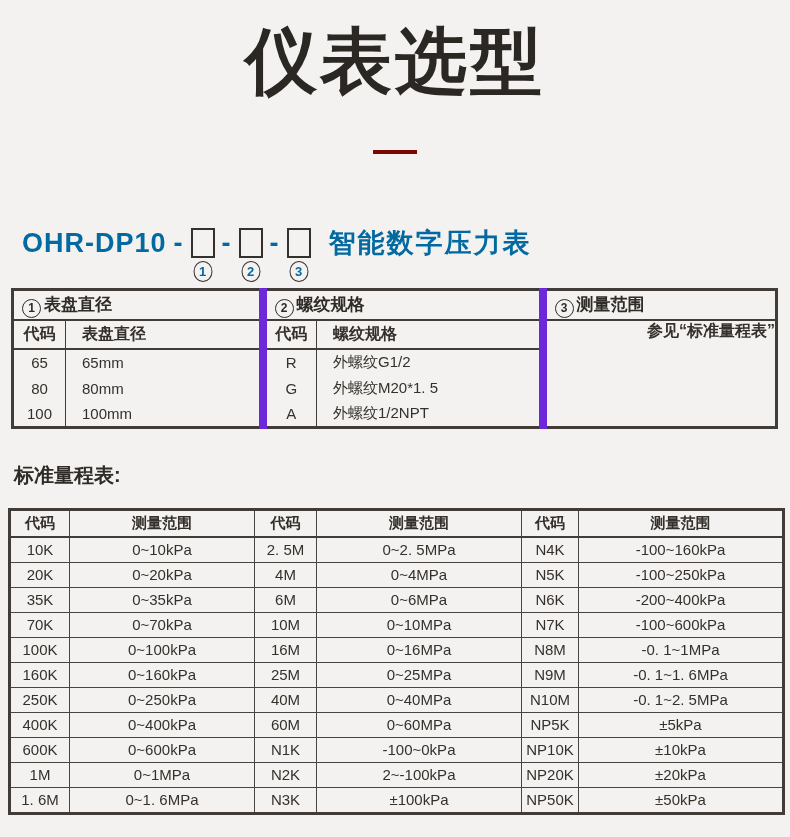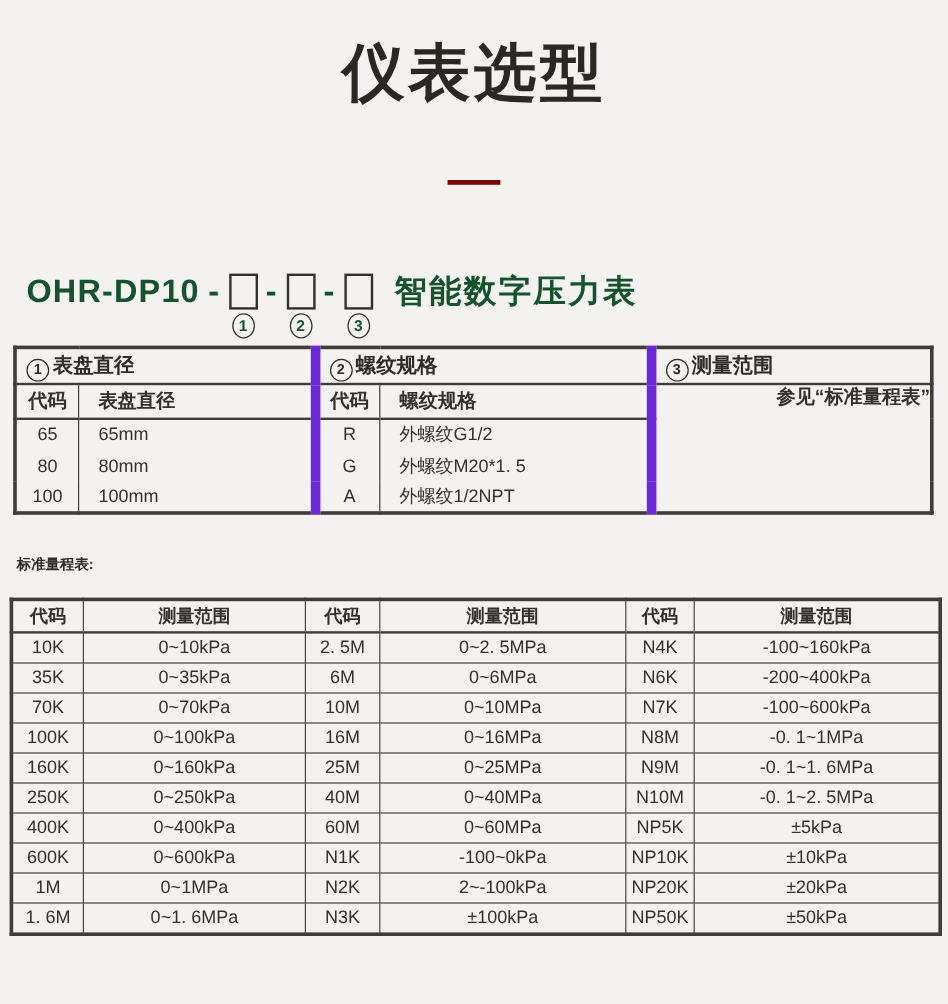--- a/index.html
+++ b/index.html
@@ -6,30 +6,30 @@
   body{
     width:790px;height:837px;overflow:hidden;
     background:#f3f2f0;
     color:#35302b;
     font-family:"Liberation Sans","DejaVu Sans",sans-serif;
   }
   
   .title{
     margin:0;padding-top:18px;
     text-align:center;
-    font-size:52px;line-height:86px;font-weight:bold;
+    font-size:72px;line-height:86px;font-weight:bold;
     letter-spacing:3px;color:#2b2723;
     font-family:"DejaVu Sans","Liberation Sans",sans-serif;
   }
   .red-dash{width:44px;height:4px;background:#7a0606;margin:46px auto 0 auto;}
   
   .model-row{
     display:flex;align-items:center;
     margin:71px 0 0 22px;
-    font-size:27px;font-weight:bold;color:#14532d;
+    font-size:27px;font-weight:bold;color:#0369a1;
     letter-spacing:1px;
   }
   .model-dash{margin:0 7px;font-weight:bold;}
   .ph{position:relative;display:inline-block;}
   .ph-box{
     display:block;width:20px;height:26px;
     border:2px solid #35302b;background:transparent;
   }
   .ph-num{
     position:absolute;left:50%;top:33px;transform:translateX(-50%);
@@ -58,21 +58,21 @@
   .sel-table tr.sel-data{height:26px;}
   .vl{border-left:1.5px solid #413c37;}
   .gl{border-left:8px solid #6d28d9;}
   .note-cell{
     vertical-align:top;text-align:right;
     padding:5px 0 0 10px;font-size:16px;font-weight:600;
   }
   
   .range-label{
     margin:33px 0 0 14px;
-    font-size:12px;font-weight:600;color:#2f2b26;
+    font-size:20px;font-weight:600;color:#2f2b26;
   }
   .range-table{
     width:774px;margin:19px 0 0 8px;
     border:3px solid #413c37;
     font-size:15px;
   }
   .range-table th,.range-table td{
     border:1px solid #4a4540;
     text-align:center;padding:0;white-space:nowrap;overflow:hidden;
   }
@@ -180,20 +180,28 @@
 
         <tr>
           <td>10K</td>
           <td>0~10kPa</td>
           <td>2. 5M</td>
           <td>0~2. 5MPa</td>
           <td>N4K</td>
           <td>-100~160kPa</td>
         </tr>
 
+        <tr>
+          <td>20K</td>
+          <td>0~20kPa</td>
+          <td>4M</td>
+          <td>0~4MPa</td>
+          <td>N5K</td>
+          <td>-100~250kPa</td>
+        </tr>
 
         <tr>
           <td>35K</td>
           <td>0~35kPa</td>
           <td>6M</td>
           <td>0~6MPa</td>
           <td>N6K</td>
           <td>-200~400kPa</td>
         </tr>
 

